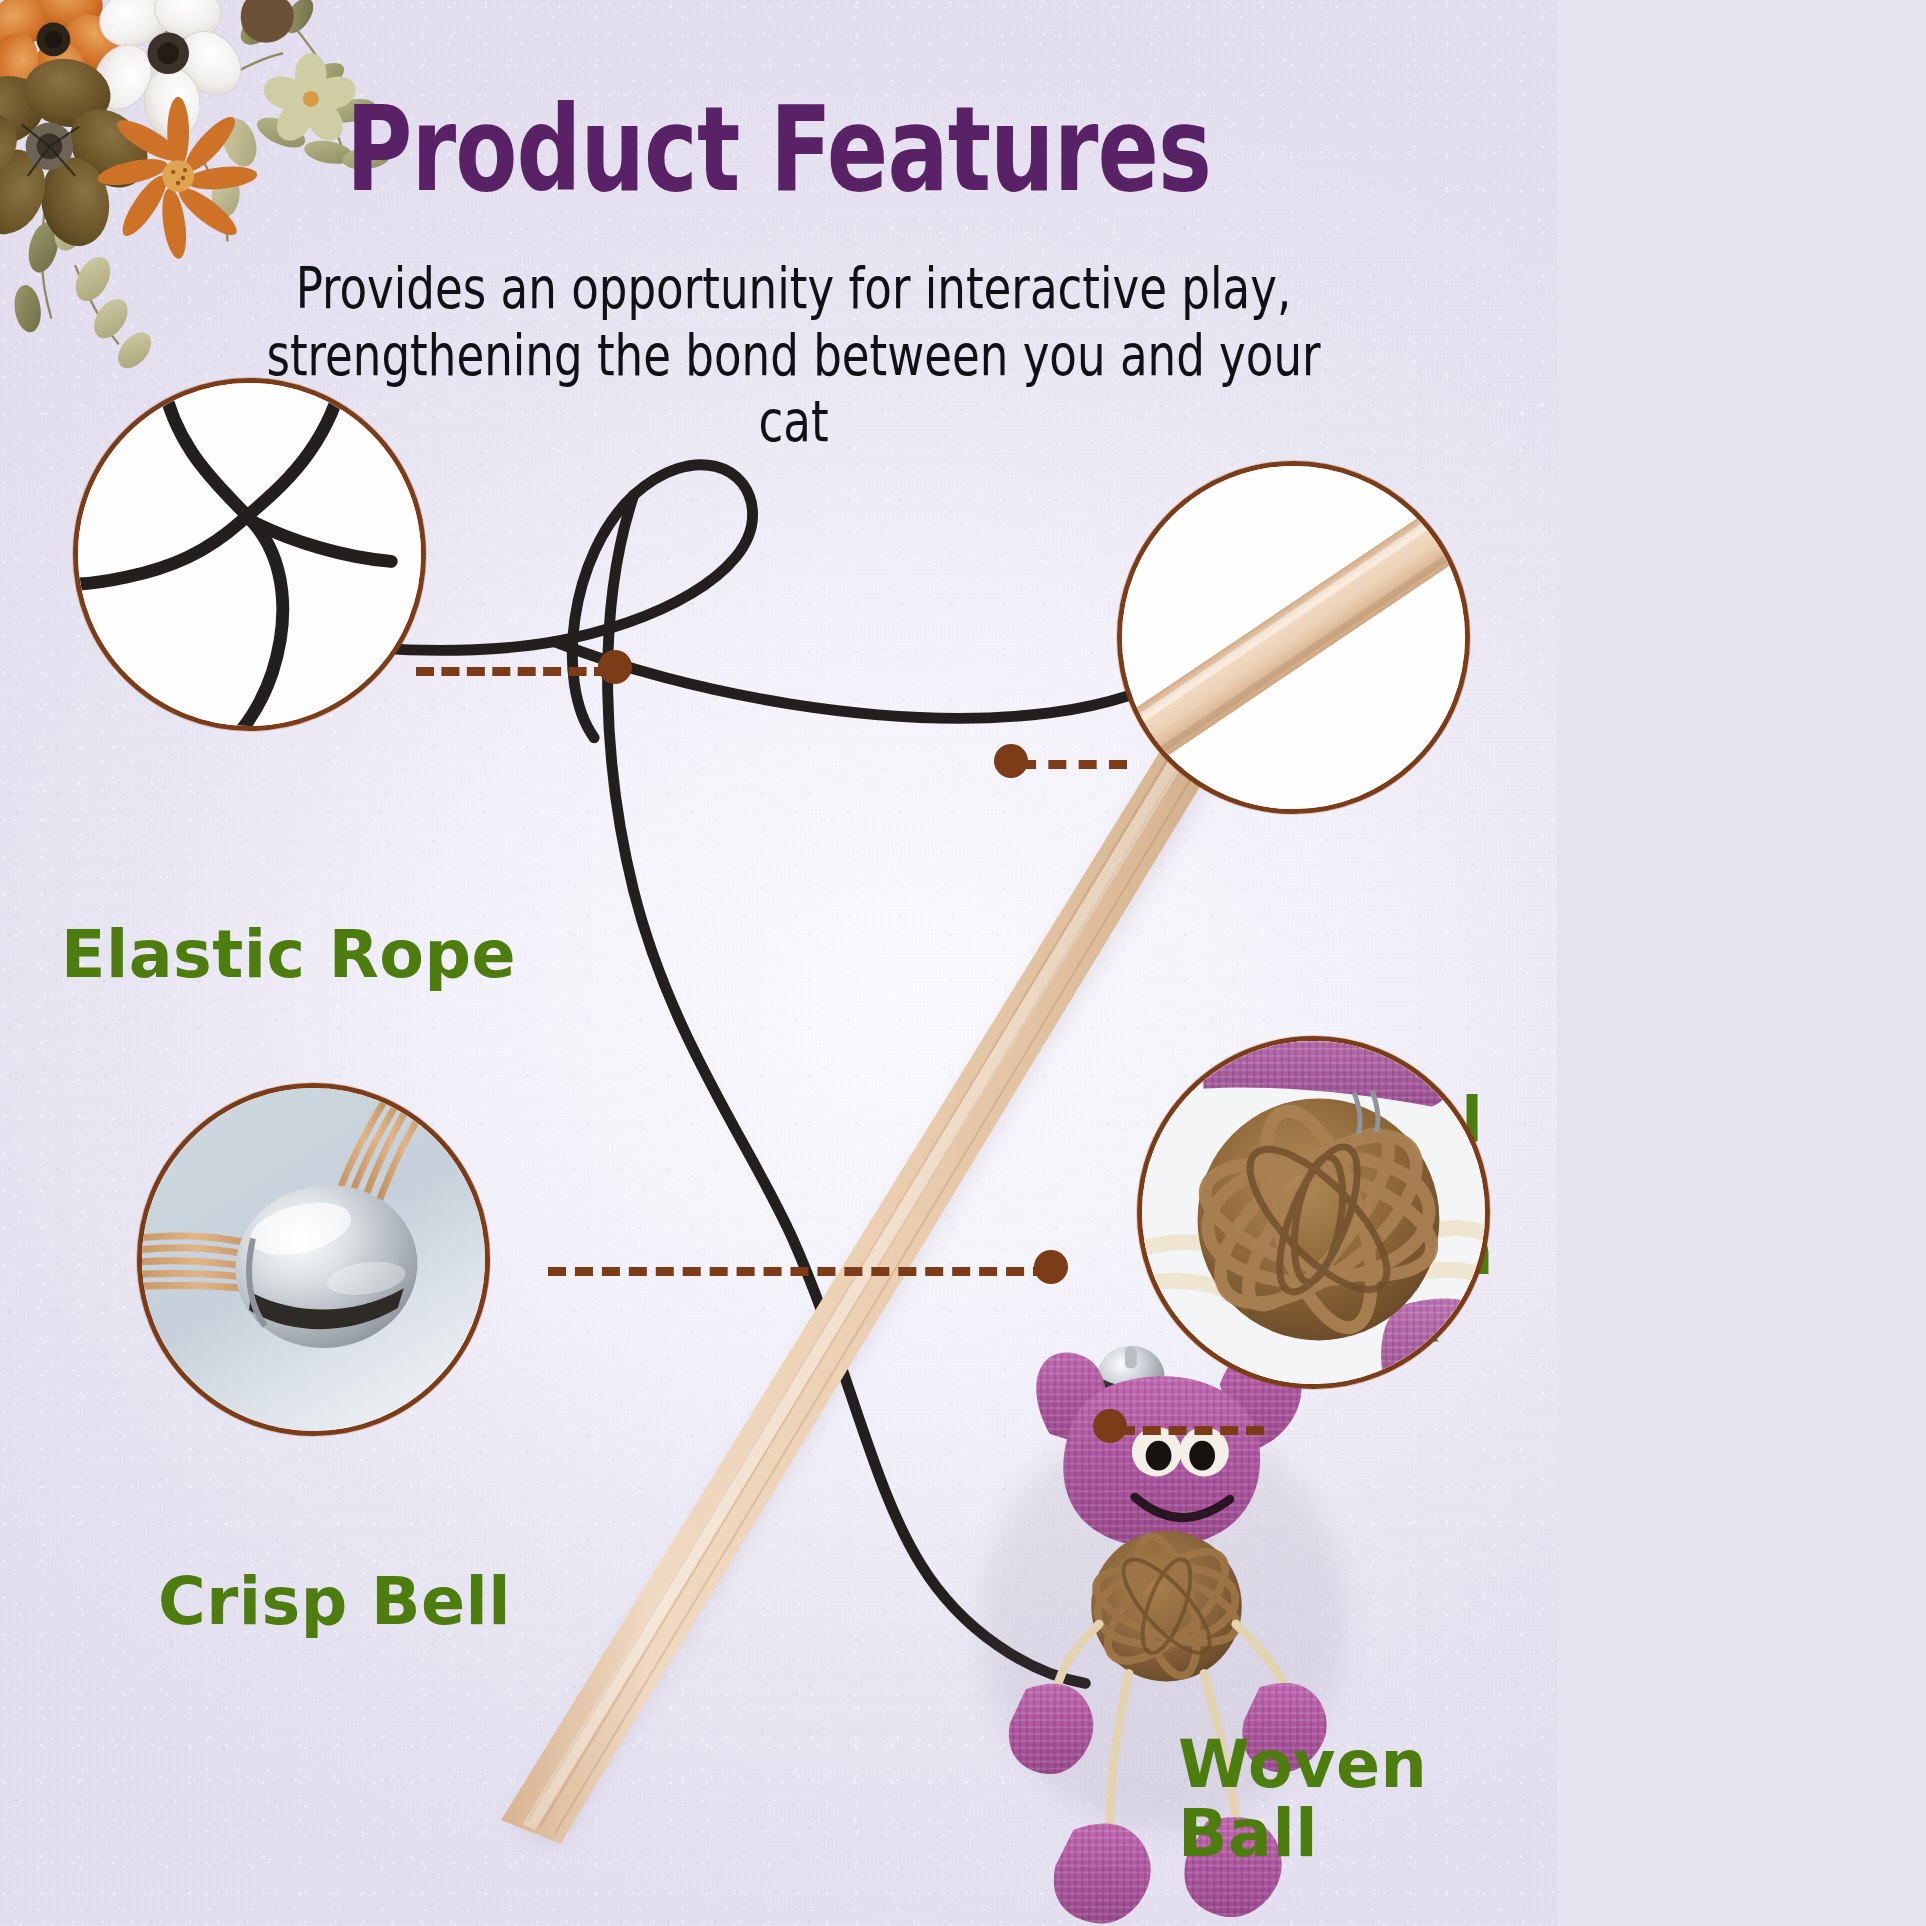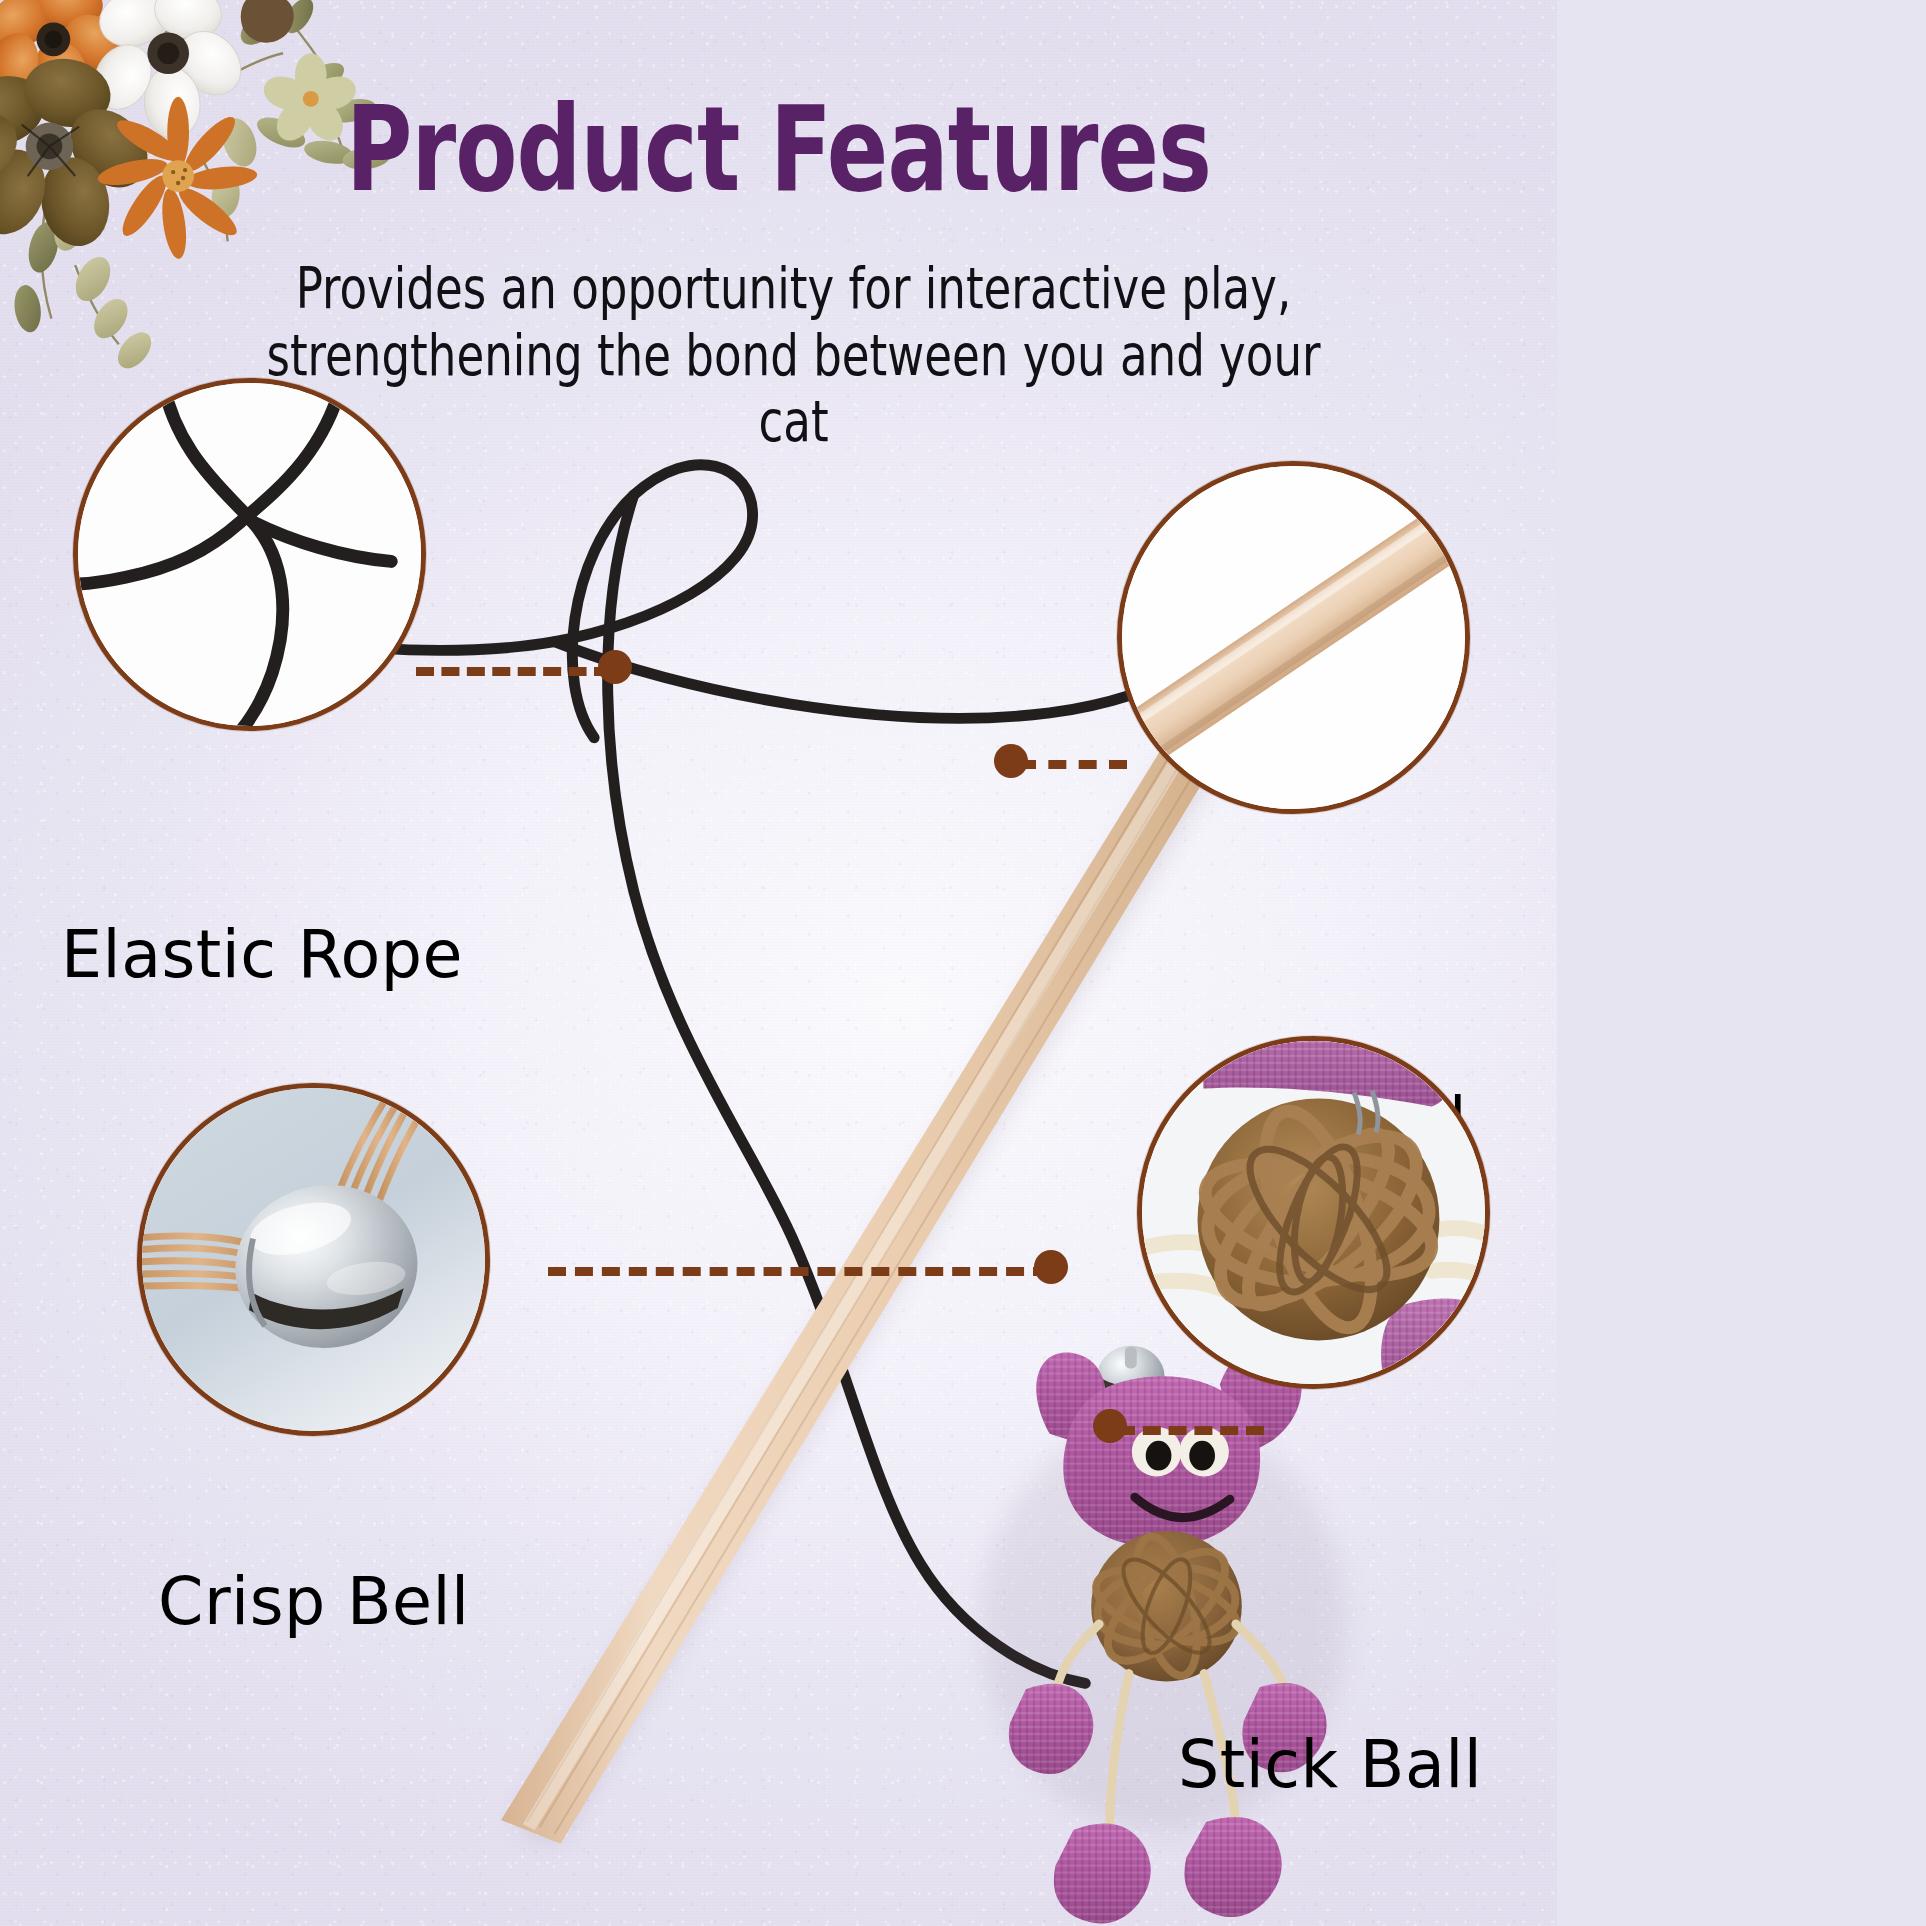--- a/index.html
+++ b/index.html
@@ -61,23 +61,23 @@
   }
   .c-rope{left:73px;top:378px;width:343px;height:343px;}
   .c-stick{left:1117px;top:461px;width:343px;height:343px;}
   .c-bell{left:137px;top:1083px;width:343px;height:343px;}
   .c-ball{left:1137px;top:1036px;width:343px;height:343px;}
 
   .circle .inner{position:absolute;inset:0;}
 
   
   .lbl{
-    position:absolute;color:#000000;
+    position:absolute;color:#4d7c0f;
     font-family:"DejaVu Sans","Liberation Sans",sans-serif;
-    font-weight:400;font-size:65px;line-height:1.06;letter-spacing:0.5px;
+    font-weight:700;font-size:65px;line-height:1.06;letter-spacing:0.5px;
     white-space:pre-line;
   }
   .lbl-rope{left:61px;top:921px;}
   .lbl-stick{left:1141px;top:1020px;text-align:center;width:416px;font-size:63px;}
   .lbl-bell{left:158px;top:1533px;margin-top:35px;}
   .lbl-ball{left:1178px;top:1731px;}
 
   
   .conn{position:absolute;height:0;border-top:9px dashed #7c3c17;}
   .dot{position:absolute;width:34px;height:34px;border-radius:50%;background:#7c3c17;}
@@ -548,16 +548,16 @@
         <ellipse cx="178" cy="180" rx="78" ry="28" transform="rotate(-68 178 180)"></ellipse>
         <ellipse cx="178" cy="180" rx="64" ry="22" transform="rotate(100 178 180)"></ellipse>
       </g>
 
       <g stroke="#8f959a" stroke-width="5" fill="none">
         <path d="M214 52 C220 68 222 82 218 94"></path>
         <path d="M232 50 C238 66 240 80 236 92"></path>
       </g>
     </svg>
   </div>
-  <div class="lbl lbl-ball">Stick Ball</div>
+  <div class="lbl lbl-ball">Woven Ball</div>
 
 </div>
 
 
 </body></html>

